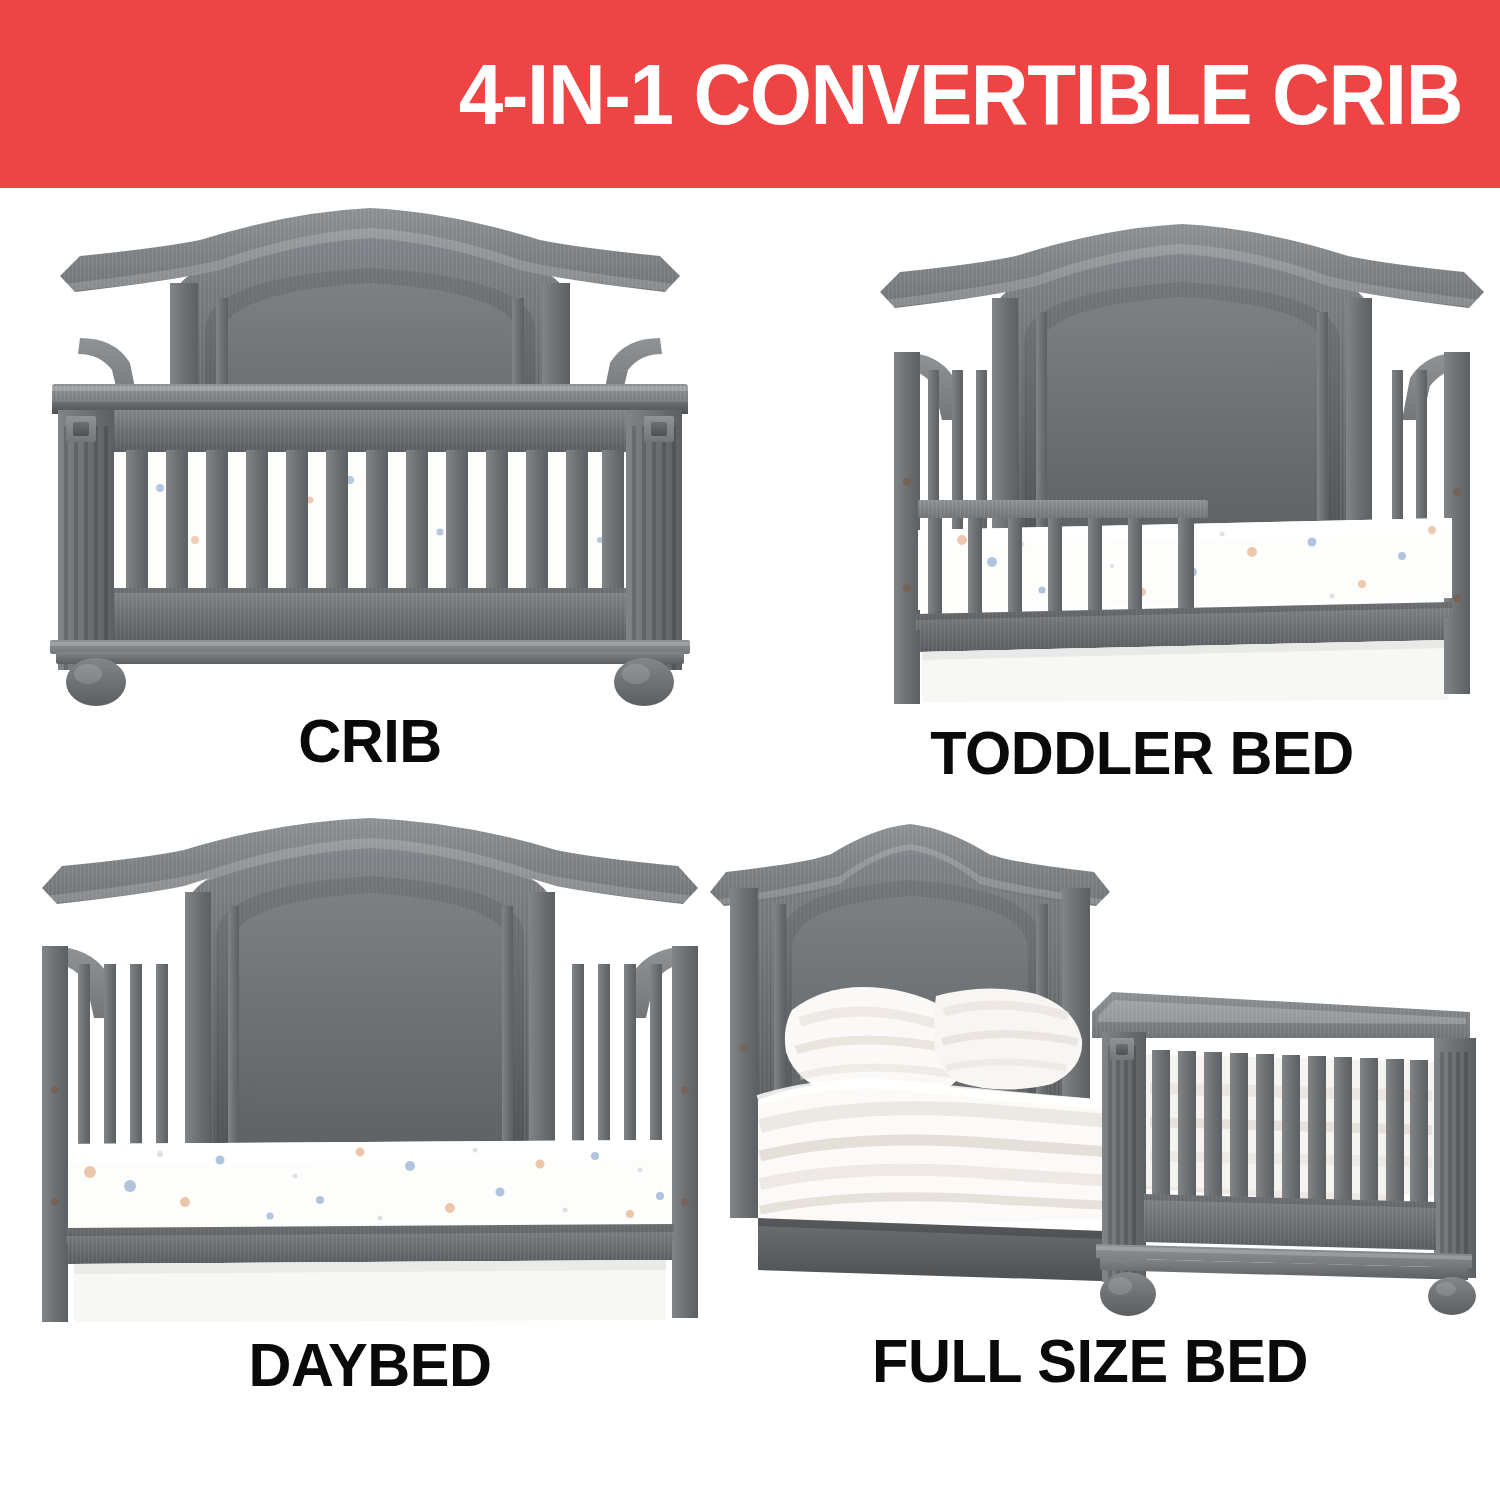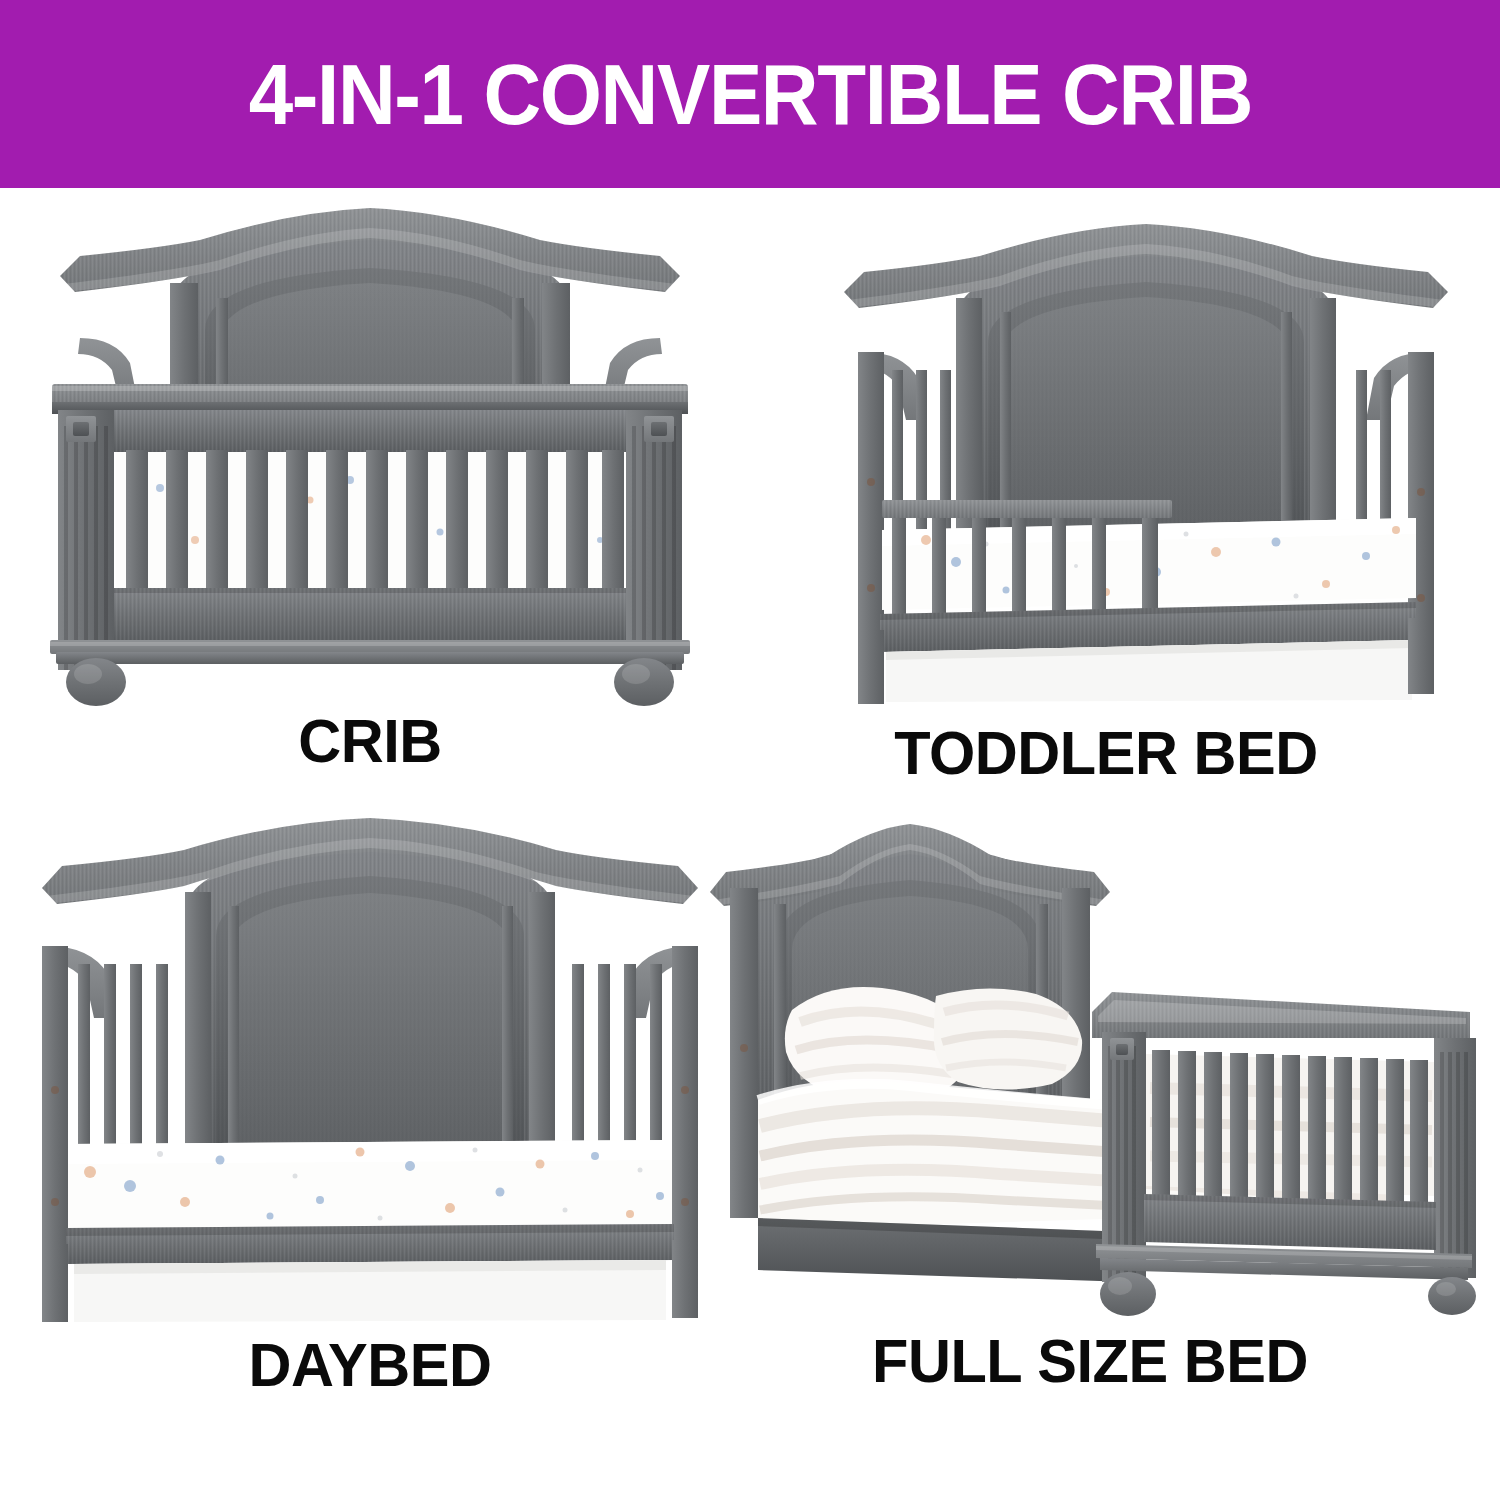--- a/index.html
+++ b/index.html
@@ -25,21 +25,21 @@
     letter-spacing: -1.5px;
     transform: scaleX(0.93);
     white-space: nowrap;
     line-height: 1;
     text-align: center;
   }
 
   
   .panel { position: absolute; }
   #panel-crib        { left: 20px;  top: 188px;  width: 700px; height: 580px; }
-  #panel-toddler     { left: 756px; top: 200px;  width: 700px; height: 580px; }
+  #panel-toddler     { left: 792px; top: 200px;  width: 700px; height: 580px; }
   #panel-daybed      { left: 20px;  top: 804px;  width: 700px; height: 600px; }
   #panel-full        { left: 700px; top: 800px;  width: 780px; height: 600px; }
 
   .stage { position: absolute; left: 0; top: 0; width: 100%; height: 100%; }
 
   .caption {
     position: absolute; left: 0; width: 100%;
     text-align: center;
     color: #0a0a0a;
     font-family: "Liberation Sans", sans-serif;
@@ -55,21 +55,21 @@
   #cap-daybed   { top: 530px; }
   #cap-full     { top: 530px; }
 
   svg { display: block; overflow: visible; }
 </style>
 </head>
 <body>
 
 <div id="page">
 
-  <div id="banner" style="background: #a21caf;">
+  <div id="banner" style="background: #ef4444; justify-content: flex-end;">
     <div id="banner-title" style="color: rgb(255, 255, 255);">4-IN-1 CONVERTIBLE CRIB</div>
   </div>
 
   <div class="panel" id="panel-crib">
     <div class="stage">
       <svg viewBox="0 0 700 520" width="700" height="520">
         <defs>
           <linearGradient id="gW" x1="0" y1="0" x2="0" y2="1">
             <stop offset="0%" stop-color="#83868a"></stop>
               <stop offset="50%" stop-color="#6f7275"></stop>

